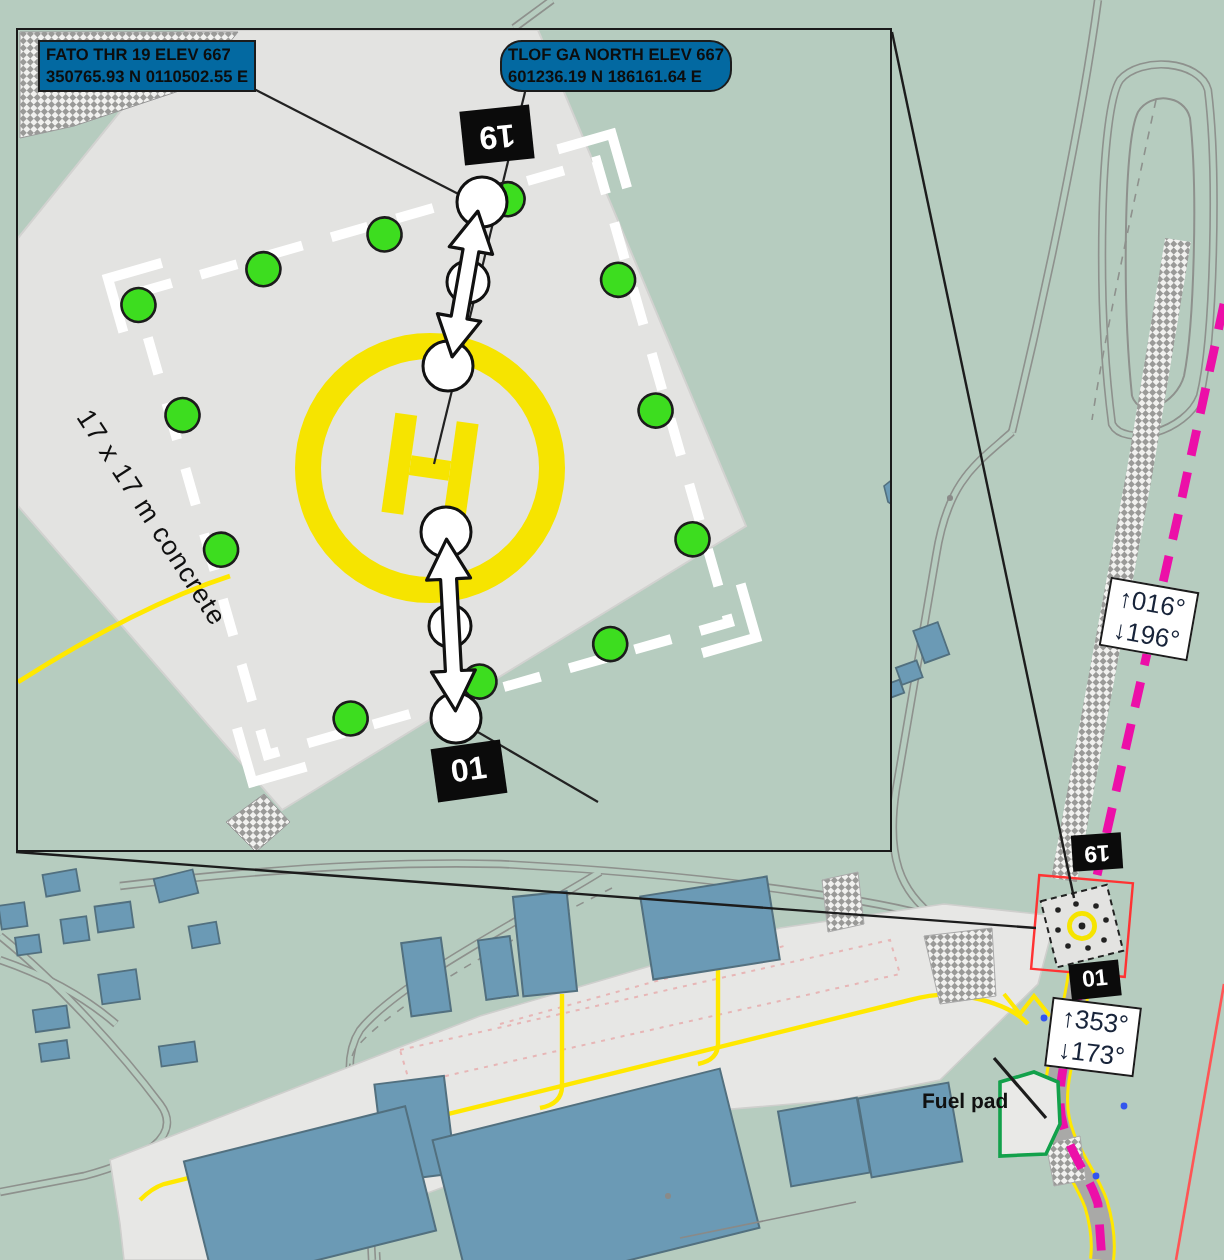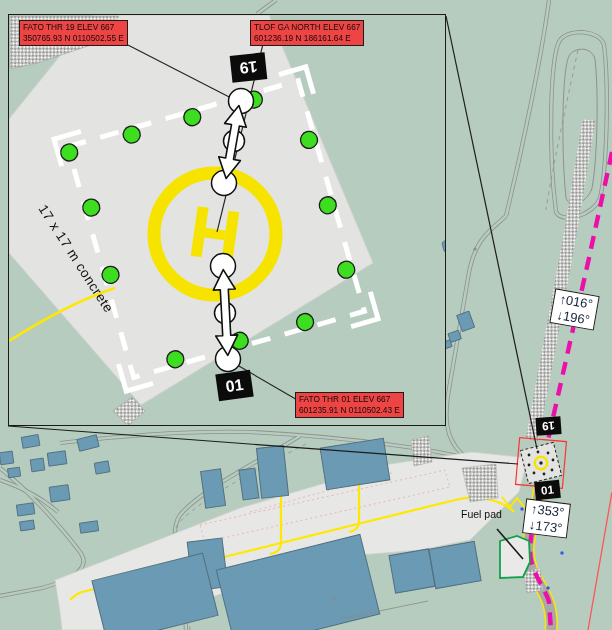--- a/index.html
+++ b/index.html
@@ -5,23 +5,23 @@
   html,body{margin:0;padding:0;background:#dfe6e0;}
   .stage{
     position:relative;width:612px;height:630px;overflow:hidden;
     font-family:"Liberation Sans","DejaVu Sans",sans-serif;
     background:#b6ccbf;
   }
   .stage svg{display:block;}
   .abs{position:absolute;}
   
   .lbl{
-    position:absolute;background:#ef4444;border:1px solid #1c1c1c;
+    position:absolute;background:#0369a1;border:1px solid #1c1c1c;
     padding:1px 3px;font-size:8.3px;line-height:1.3;color:#0d0d0d;
-    white-space:nowrap;z-index:30;
+    white-space:nowrap;z-index:30;font-weight:bold;
   }
   
   .badge{
     position:absolute;background:#0b0b0b;color:#ffffff;font-weight:bold;
     display:flex;align-items:center;justify-content:center;z-index:30;
   }
   .badge.big{width:35px;height:27px;font-size:16px;}
   .badge.small{width:25px;height:18px;font-size:11.5px;}
   
   .bearing{
@@ -249,41 +249,37 @@
       </g>
 
       <polygon points="446,238 441,242 443,250 446,252" fill="#6b9ab5" stroke="#52707f" stroke-width="0.8"></polygon>
     </svg>
   </div>
 
   <div class="lbl" style="left:19px;top:20px;">
     <div>FATO THR 19 ELEV 667</div>
     <div>350765.93 N 0110502.55 E</div>
   </div>
-  <div class="lbl" style="left:250px;top:20px;">
+  <div class="lbl" style="left:250px;top:20px;border-radius:11px;">
     <div>TLOF GA NORTH ELEV 667</div>
     <div>601236.19 N 186161.64 E</div>
-  </div>
-  <div class="lbl" style="left:295px;top:392px;">
-    <div>FATO THR 01 ELEV 667</div>
-    <div>601235.91 N 0110502.43 E</div>
   </div>
 
   <div class="surface-label" style="left:48px;top:202px;transform:rotate(57deg);">17 x 17 m concrete</div>
 
   <div class="badge big" style="left:231px;top:54px;transform:rotate(174deg);">19</div>
   <div class="badge big" style="left:217px;top:372px;transform:rotate(-8deg);">01</div>
 
   <div class="badge small" style="left:536px;top:417px;transform:rotate(176deg);">19</div>
   <div class="badge small" style="left:535px;top:481px;transform:rotate(-6deg);">01</div>
 
   <div class="bearing" style="left:552px;top:292px;transform:rotate(10deg);">
     <div>↑016°</div>
     <div>↓196°</div>
   </div>
   <div class="bearing" style="left:524px;top:501px;transform:rotate(7deg);">
     <div>↑353°</div>
     <div>↓173°</div>
   </div>
 
-  <div class="plain-label" style="left:461px;top:508px;">Fuel pad</div>
+  <div class="plain-label" style="left:461px;top:545px;font-weight:bold;">Fuel pad</div>
 
 </div>
 
 </body></html>

